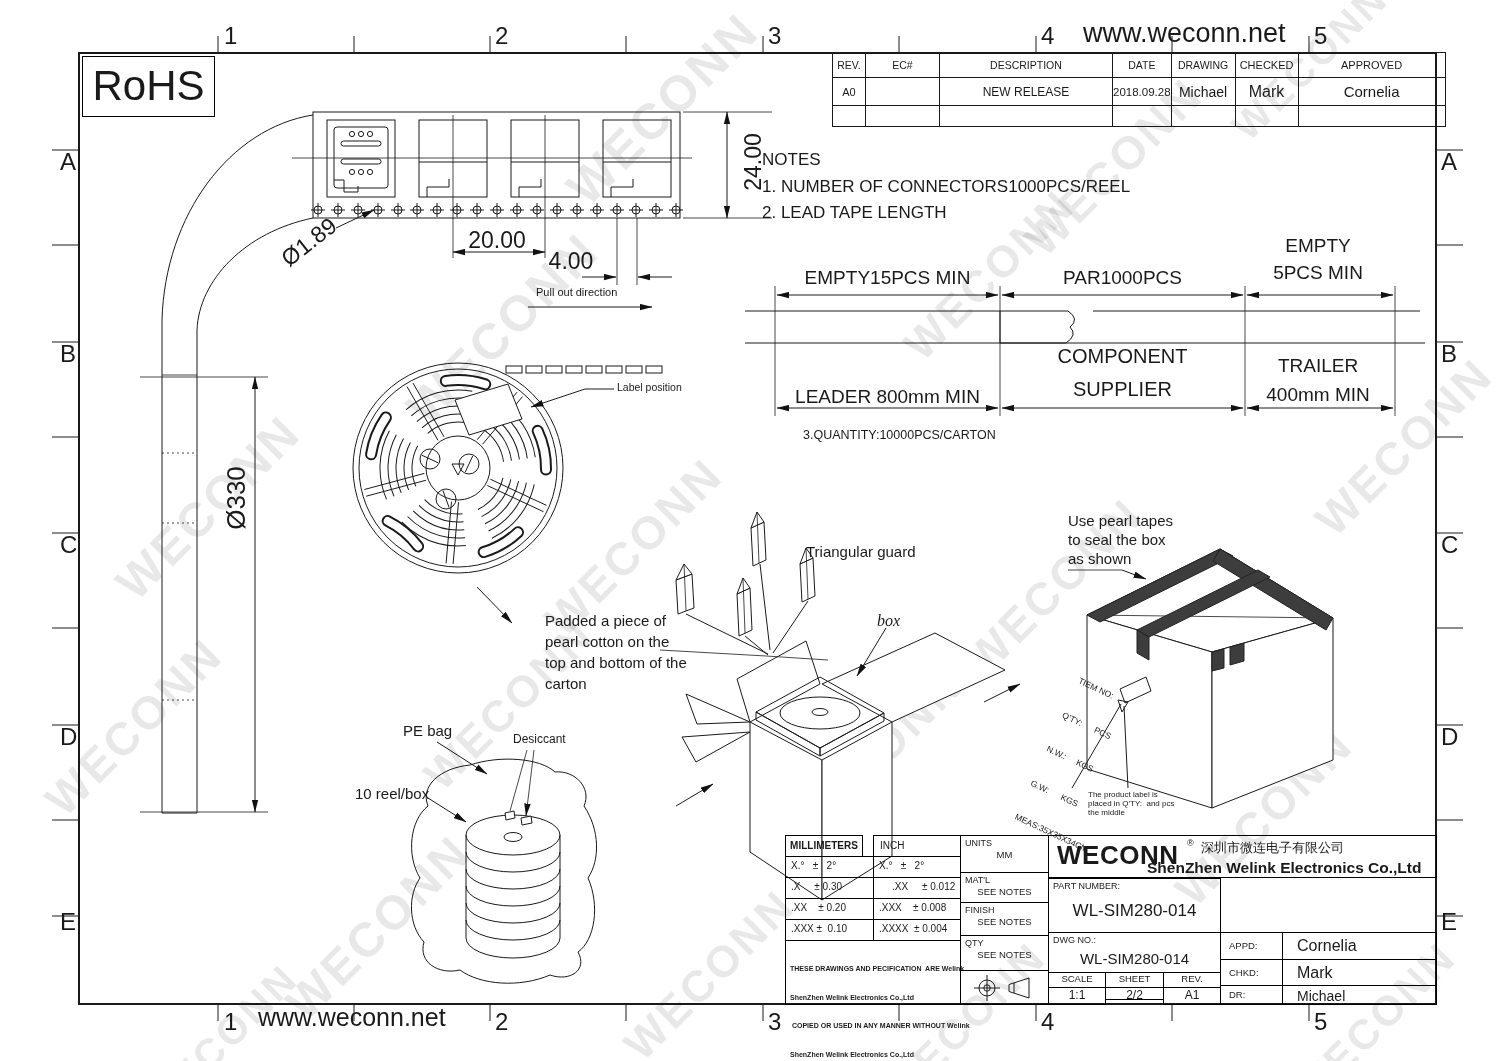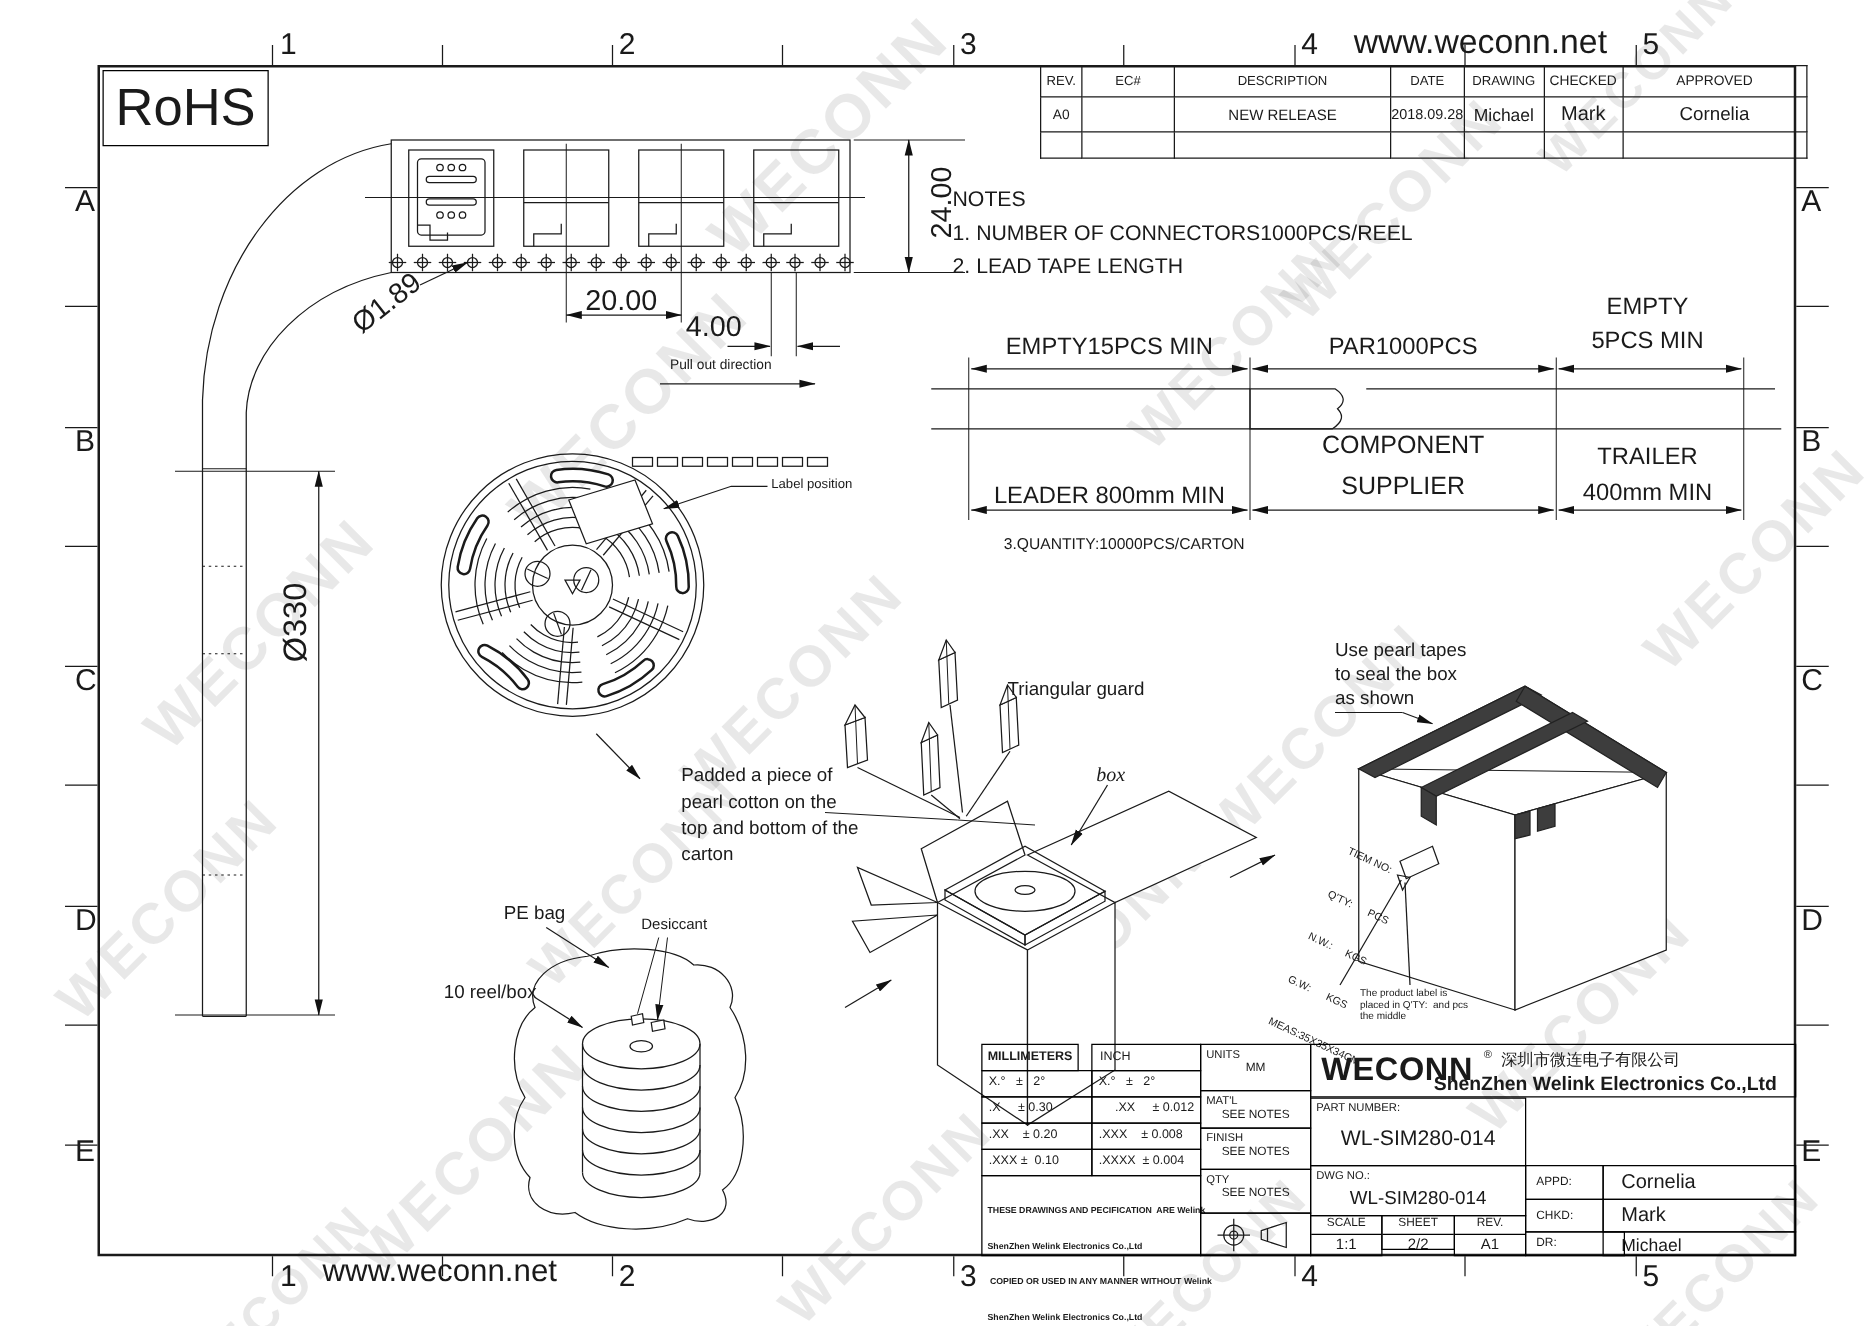--- a/index.html
+++ b/index.html
@@ -534,20 +534,20 @@
       </div>
     <div class="cell" style="left:497px;top:97px;width:155px;height:28px;">
       <div class="t" style="left:14px;top:4px;font-size:16px;">Cornelia</div>
       </div>
     <div class="cell" style="left:435px;top:124px;width:63px;height:27px;">
       <div class="t" style="left:8px;top:8px;font-size:9.5px;">CHKD:</div>
       </div>
     <div class="cell" style="left:497px;top:124px;width:155px;height:27px;">
       <div class="t" style="left:14px;top:4px;font-size:16px;">Mark</div>
       </div>
-    <div class="cell" style="left:435px;top:150px;width:80px;height:20px;">
+    <div class="cell" style="left:435px;top:150px;width:63px;height:20px;">
       <div class="t" style="left:8px;top:4px;font-size:9.5px;">DR:</div>
       </div>
     <div class="cell" style="left:497px;top:150px;width:155px;height:20px;">
       <div class="t" style="left:14px;top:2px;font-size:14px;">Michael</div>
       </div>
   </div>
 </div>
 
 </body></html>

